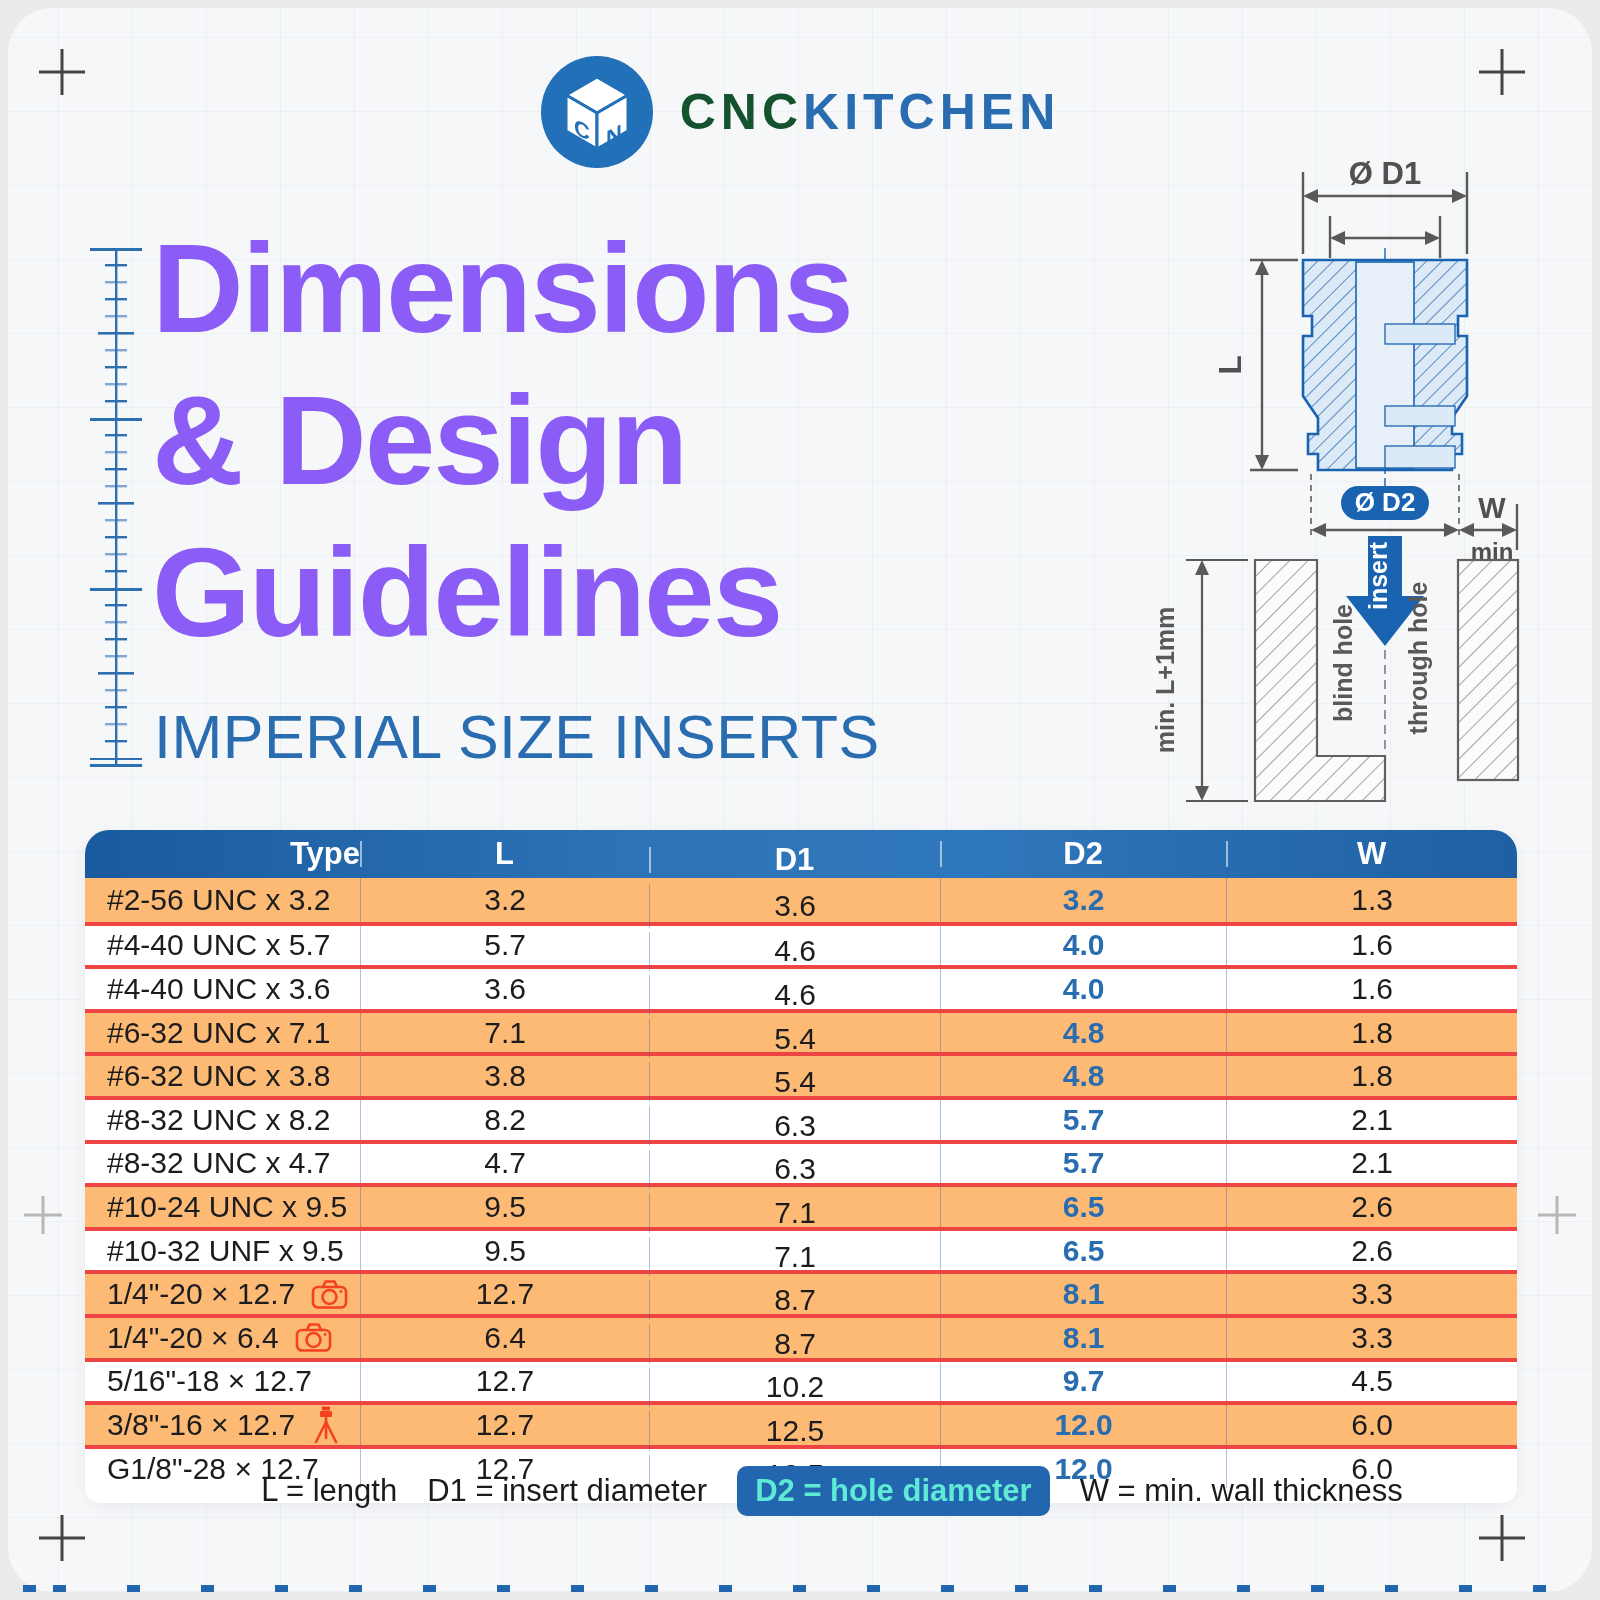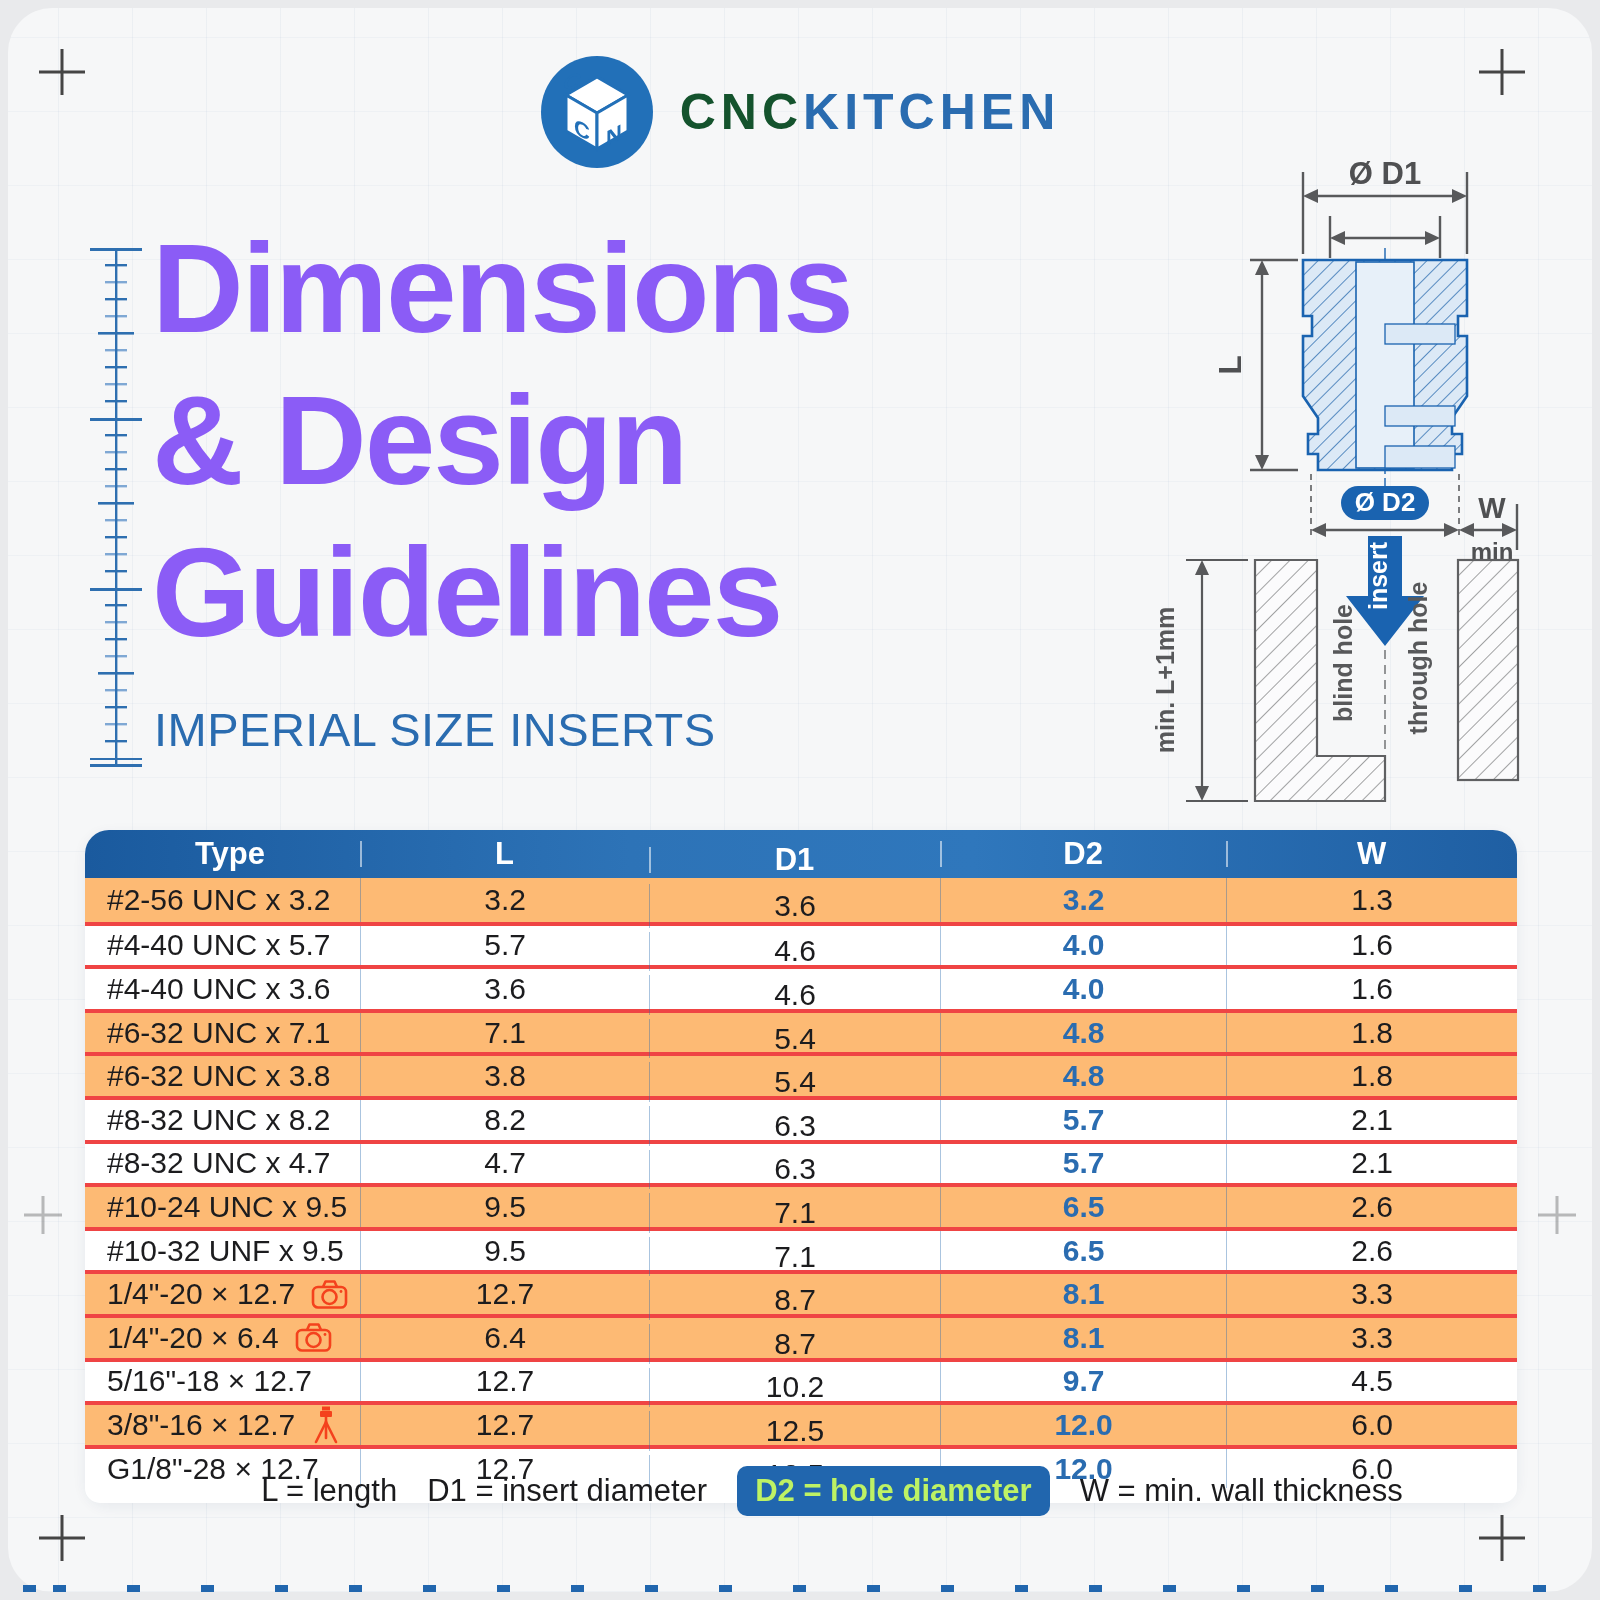--- a/index.html
+++ b/index.html
@@ -18,47 +18,47 @@
   .cross::after{top:50%;left:0;height:3px;width:100%;transform:translateY(-50%);}
   .cross.faint{opacity:.35;width:38px;height:38px;}
   
   .logo-row{position:absolute;left:0;top:55px;width:100%;display:flex;justify-content:center;align-items:center;gap:26px;}
   .logo-text{font-size:50px;font-weight:700;letter-spacing:5px;white-space:nowrap;}
   .logo-text .cnc{color:#14532d;}
   .logo-text .kitchen{color:#2a6cb0;}
   
   .title{position:absolute;left:152px;top:212px;font-size:127px;line-height:152px;font-weight:700;
          letter-spacing:-2px;color:#8b5cf6;}
-  .subtitle{position:absolute;left:154px;top:702px;font-size:47px;font-weight:500;color:#2a6cb0;letter-spacing:.5px;}
+  .subtitle{position:absolute;left:154px;top:702px;font-size:61px;font-weight:500;color:#2a6cb0;letter-spacing:.5px;}
   .ruler{position:absolute;left:84px;top:248px;}
   .diagram{position:absolute;left:1140px;top:158px;}
   
   .table-card{position:absolute;left:85px;top:830px;width:1432px;border-radius:24px;
               box-shadow:0 4px 14px rgba(30,60,100,0.07);background:#fff;}
   .thead{display:flex;height:48px;border-radius:24px 24px 0 0;align-items:center;
          background:linear-gradient(90deg,#1a5a9e 0%,#2d73b7 38%,#2f77bc 62%,#1f5fa3 100%);}
   .th{position:relative;color:#fff;font-size:31px;font-weight:700;text-align:center;}
-  .th:first-child{text-align:center;padding-left:15px;}
+  .th:first-child{text-align:right;padding-left:15px;}
   .th + .th::before{content:"";position:absolute;left:0;top:50%;transform:translateY(-50%);
                     width:2px;height:26px;background:rgba(255,255,255,.55);}
   .tr{display:flex;height:43.6px;align-items:center;}
   .tr + .tr{border-top:4px solid #ef4444;}
   .tr.gray{background:#fdba74;}
   .tr.white{background:#ffffff;}
   .td{height:100%;display:flex;align-items:center;justify-content:center;font-size:30px;color:#1c1c1e;}
   .td + .td{border-left:1px solid rgba(42,108,176,.40);}
   .td.type{justify-content:flex-start;padding-left:22px;gap:16px;}
   .td.d2{color:#2a6cb0;font-weight:700;}
   .c0{width:19.2%;} .c1{width:20.2%;} .c2{width:20.3%;margin-top:12px;} .c3{width:20.0%;} .c4{width:20.3%;}
   .table-foot{height:15px;background:#fff;border-radius:0 0 24px 24px;}
   .row-icon{flex:0 0 auto;display:flex;align-items:center;}
   
   .legend{position:absolute;left:0;top:1466px;width:100%;display:flex;justify-content:center;
           align-items:center;gap:30px;font-size:31px;color:#1b1b1d;margin-left:32px;}
-  .legend .pill{background:#2166ae;color:#bef264;font-weight:700;border-radius:10px;padding:7px 18px;}
+  .legend .pill{background:#2166ae;color:#5eead4;font-weight:700;border-radius:10px;padding:7px 18px;}
   
   .bottom-ticks{position:absolute;left:8px;right:8px;bottom:8px;height:7px;
           background:repeating-linear-gradient(90deg,#2166ae 0 13px,transparent 13px 74px);
           background-position:45px 0;}
   text{font-family:"Liberation Sans", sans-serif;}
 </style>
 </head>
 <body>
 
 <div class="page">

